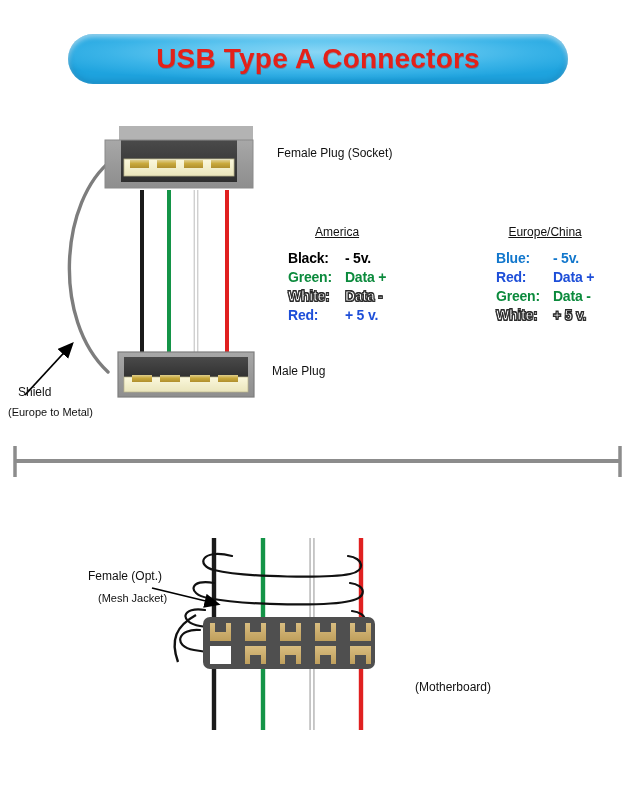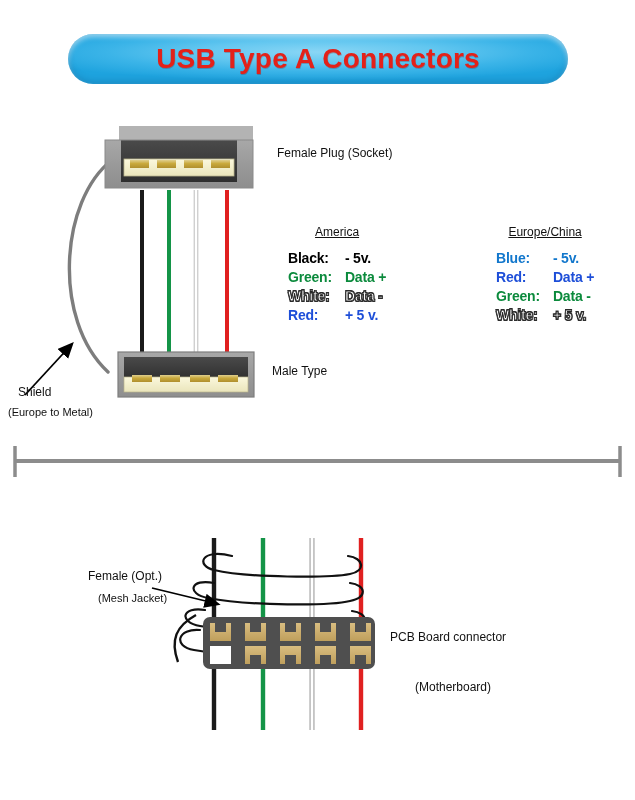--- a/index.html
+++ b/index.html
@@ -233,29 +233,28 @@
         <rect x="315" y="646" width="21" height="18" fill="url(#gPcbPad)"></rect>
         <rect x="320" y="655" width="11" height="9" fill="#4f4f4f"></rect>
         <rect x="350" y="646" width="21" height="18" fill="url(#gPcbPad)"></rect>
         <rect x="355" y="655" width="11" height="9" fill="#4f4f4f"></rect>
       </g>
     </g>
   </svg>
 
   <div class="lbl" style="left:277px; top:146px;">Female Plug (Socket)</div>
 
-  <div class="lbl" style="left:272px; top:364px;">Male Type</div>
+  <div class="lbl" style="left:272px; top:364px;">Male Plug</div>
 
   <div class="lbl" style="left:18px; top:385px;">Shield</div>
   <div class="lbl small" style="left:8px; top:406px;">(Europe to Metal)</div>
 
   <div class="lbl" style="left:88px; top:569px;">Female (Opt.)</div>
   <div class="lbl small" style="left:98px; top:592px;">(Mesh Jacket)</div>
 
-  <div class="lbl" style="left:390px; top:630px;">PCB Board connector</div>
   <div class="lbl" style="left:415px; top:653px;margin-top:27px;">(Motherboard)</div>
 
   <div class="legend" style="left:288px; top:225px;">
     <div class="legend-title">America</div>
     <table>
       <tbody>
         <tr>
           <td class="k c-black">Black:</td>
           <td class="c-black">- 5v.</td>
         </tr>

